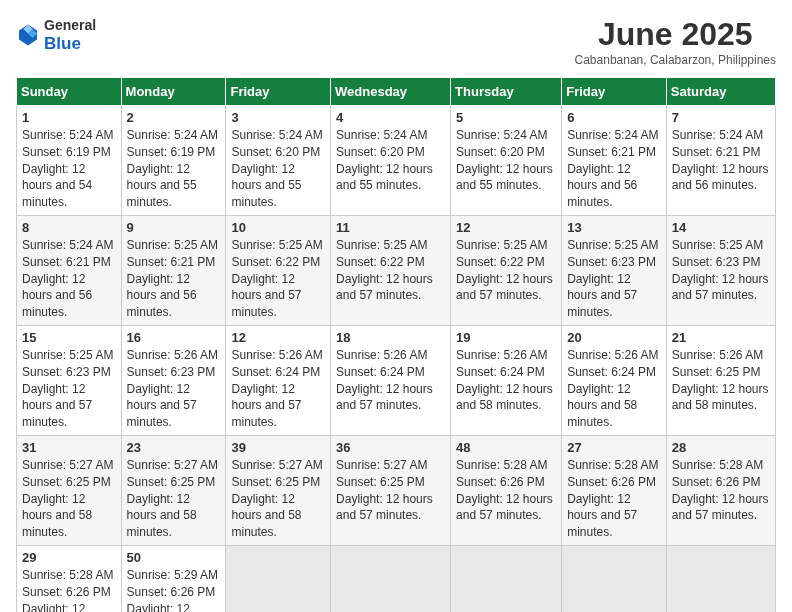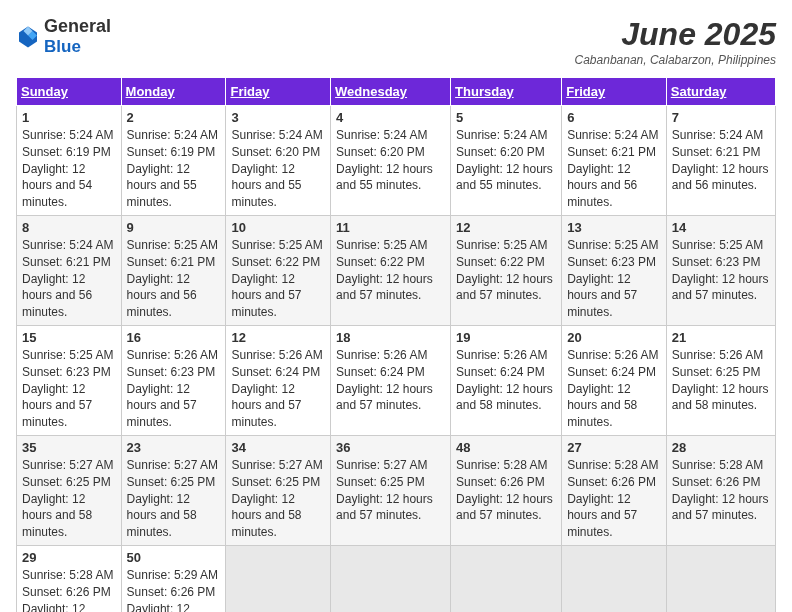--- a/index.html
+++ b/index.html
@@ -19,46 +19,44 @@
     .logo {
       display: flex;
       align-items: center;
       gap: 4px;
     }
     .logo-icon {
       width: 24px;
       height: 24px;
     }
     .title-area {
-      text-align: right;
-      font-style: italic;
+      text-align: center;
     }
     .main-title {
       font-size: 32px;
       font-weight: bold;
       color: #333;
     }
     .subtitle {
       font-size: 12px;
       color: #555;
     }
     table {
       width: 100%;
       border-collapse: collapse;
       font-size: 11px;
     }
     thead tr th {
-      background-color: #6d28d9;
+      background-color: #15803d;
       color: #fff;
       padding: 6px 4px;
       text-align: left;
       font-size: 13px;
       font-weight: bold;
       border: 1px solid #fff;
-      text-decoration: underline;
     }
     tbody tr td {
       border: 1px solid #ccc;
       padding: 4px 5px;
       vertical-align: top;
       height: 80px;
       background: #fff;
       color: #333;
     }
     tbody tr:nth-child(even) td {
@@ -83,21 +81,21 @@
 <body>
 
 <div class="header-area">
   <div class="logo">
     <svg class="logo-icon" viewBox="0 0 32 32" xmlns="http://www.w3.org/2000/svg">
       <polygon points="16,2 28,10 28,22 16,30 4,22 4,10" fill="#1565c0"></polygon>
       <polygon points="22,8 28,14 22,20 16,14" fill="#42a5f5"></polygon>
       <polygon points="16,2 22,8 16,14 10,8" fill="#90caf9"></polygon>
     </svg>
     <div>
-      <span style="font-size:18px;font-weight:bold;color:#333;">General</span><br>
+      <span style="font-size:14px;font-weight:bold;color:#333;">General</span><br>
       <span style="font-size:17px;font-weight:bold;color:#1565c0;">Blue</span>
     </div>
   </div>
   <div class="title-area">
     <div class="main-title">June 2025</div>
     <div class="subtitle">Cabanbanan, Calabarzon, Philippines</div>
   </div>
 </div>
 
 <table>
@@ -240,33 +238,33 @@
       </td>
         <td>
         <span class="day-number">21</span>
         <div class="day-info">
           Sunrise: 5:26 AM<br>Sunset: 6:25 PM<br>Daylight: 12 hours and 58 minutes.
         </div>
       </td>
       </tr>
       <tr>
         <td>
-        <span class="day-number">35</span>
+        <span class="day-number">31</span>
         <div class="day-info">
           Sunrise: 5:27 AM<br>Sunset: 6:25 PM<br>Daylight: 12 hours and 58 minutes.
         </div>
       </td>
         <td>
         <span class="day-number">23</span>
         <div class="day-info">
           Sunrise: 5:27 AM<br>Sunset: 6:25 PM<br>Daylight: 12 hours and 58 minutes.
         </div>
       </td>
         <td>
-        <span class="day-number">34</span>
+        <span class="day-number">39</span>
         <div class="day-info">
           Sunrise: 5:27 AM<br>Sunset: 6:25 PM<br>Daylight: 12 hours and 58 minutes.
         </div>
       </td>
         <td>
         <span class="day-number">36</span>
         <div class="day-info">
           Sunrise: 5:27 AM<br>Sunset: 6:25 PM<br>Daylight: 12 hours and 57 minutes.
         </div>
       </td>

